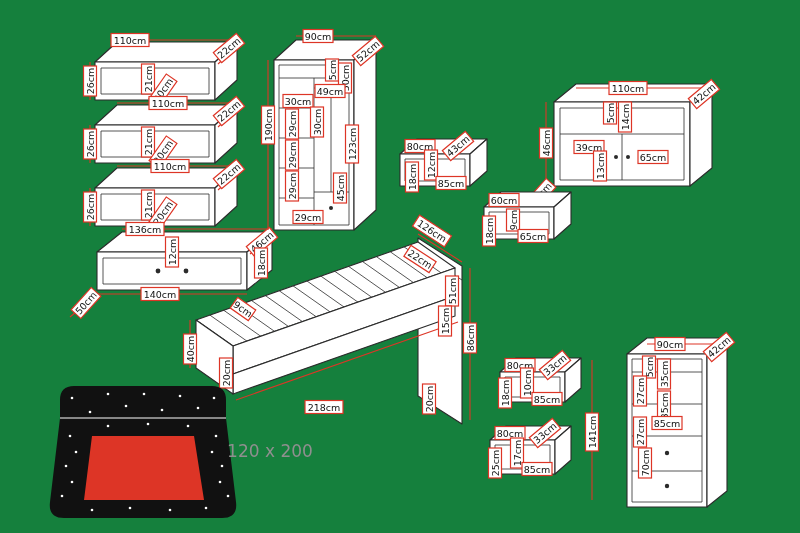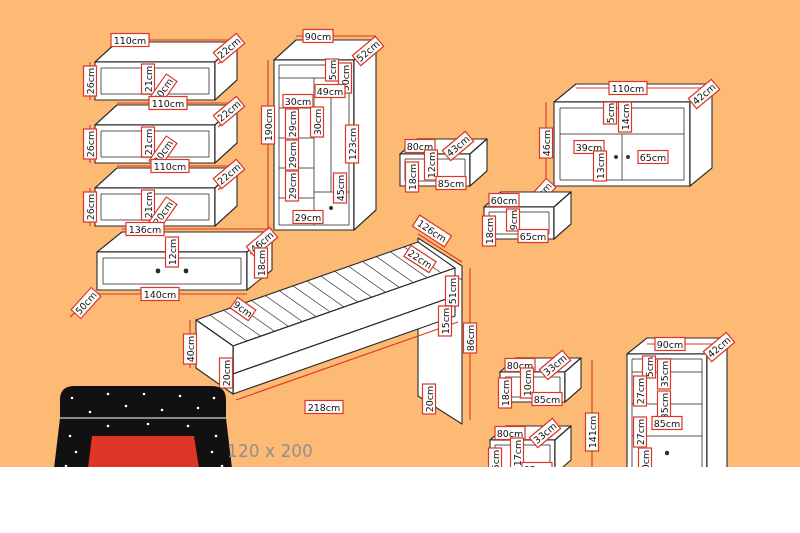--- a/index.html
+++ b/index.html
@@ -1,16 +1,16 @@
 <!DOCTYPE html>
 <html><head>
 <meta charset="utf-8">
 <style>
   html,body{margin:0;padding:0;background:#ffffff;}
-  .stage{width:800px;height:467px;position:relative;background:#fdba74;overflow:hidden;}
+  .stage{width:800px;height:533px;position:relative;background:#15803d;overflow:hidden;}
   svg{display:block;}
   .face{fill:#ffffff;stroke:#2b2b2b;stroke-width:1.1;stroke-linejoin:round;}
   .inner{fill:none;stroke:#2b2b2b;stroke-width:0.8;stroke-linejoin:round;}
   .slats{fill:none;stroke:#2b2b2b;stroke-width:0.8;}
   .knob{fill:#2b2b2b;stroke:none;}
   .red{fill:none;stroke:#dd3526;stroke-width:1.1;}
   .lb{fill:#ffffff;stroke:#dd3526;stroke-width:1.2;}
   .lt{font-family:"DejaVu Sans",sans-serif;font-size:9.5px;fill:#111111;text-anchor:middle;}
   .caption{font-family:"DejaVu Sans",sans-serif;font-size:17px;fill:#8f8f8f;text-anchor:middle;}
   .ink{fill:#111111;stroke:none;}

